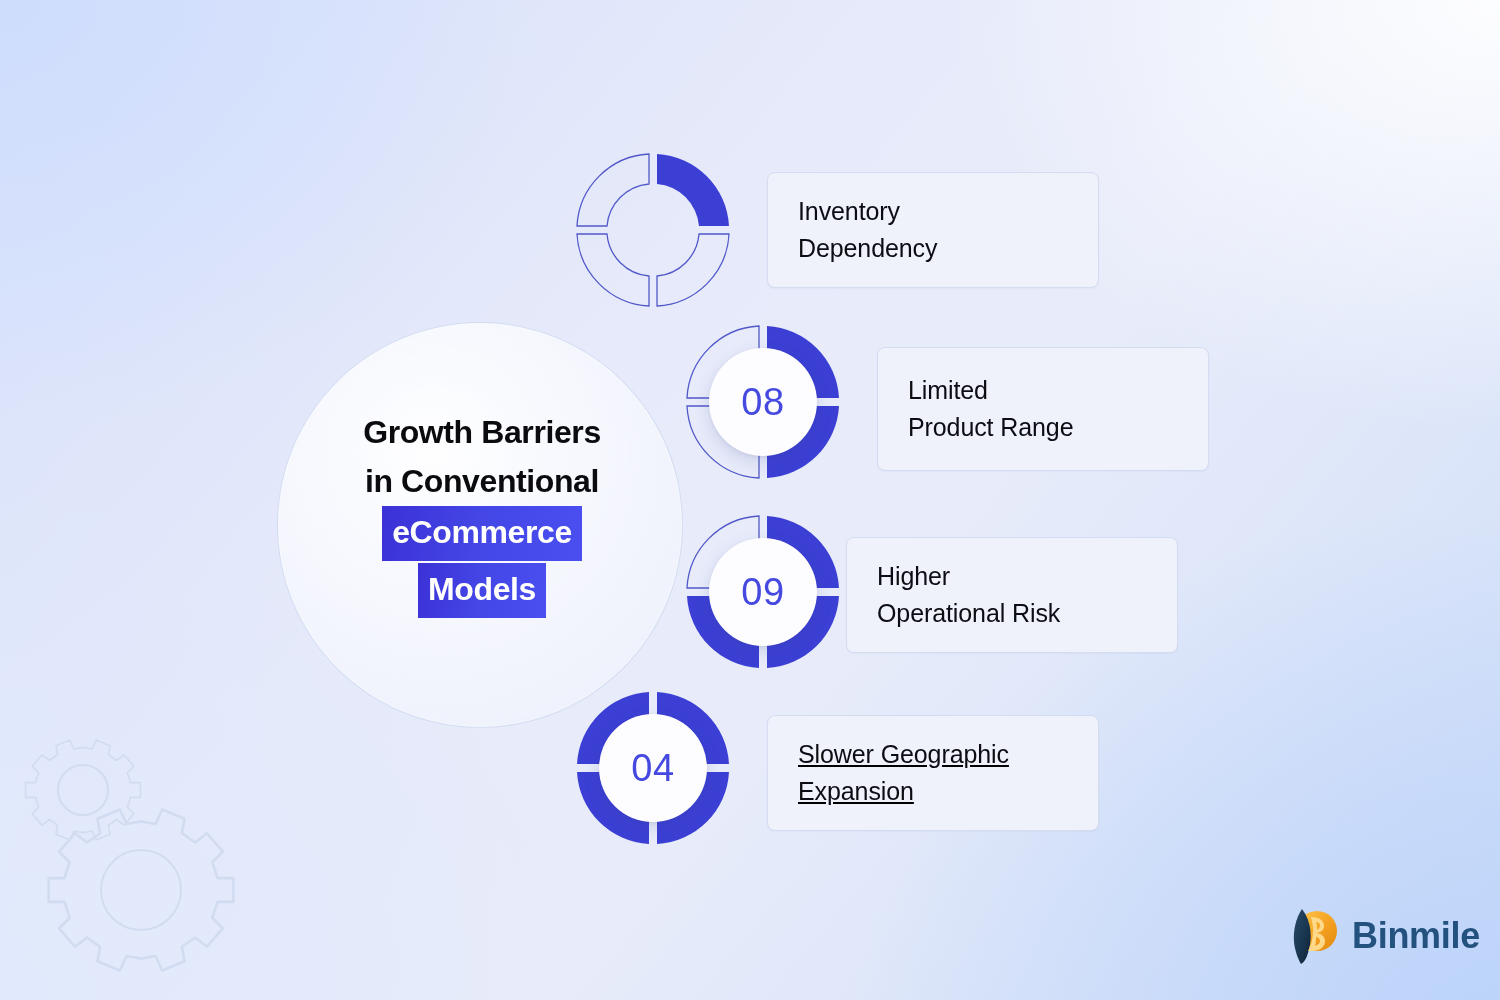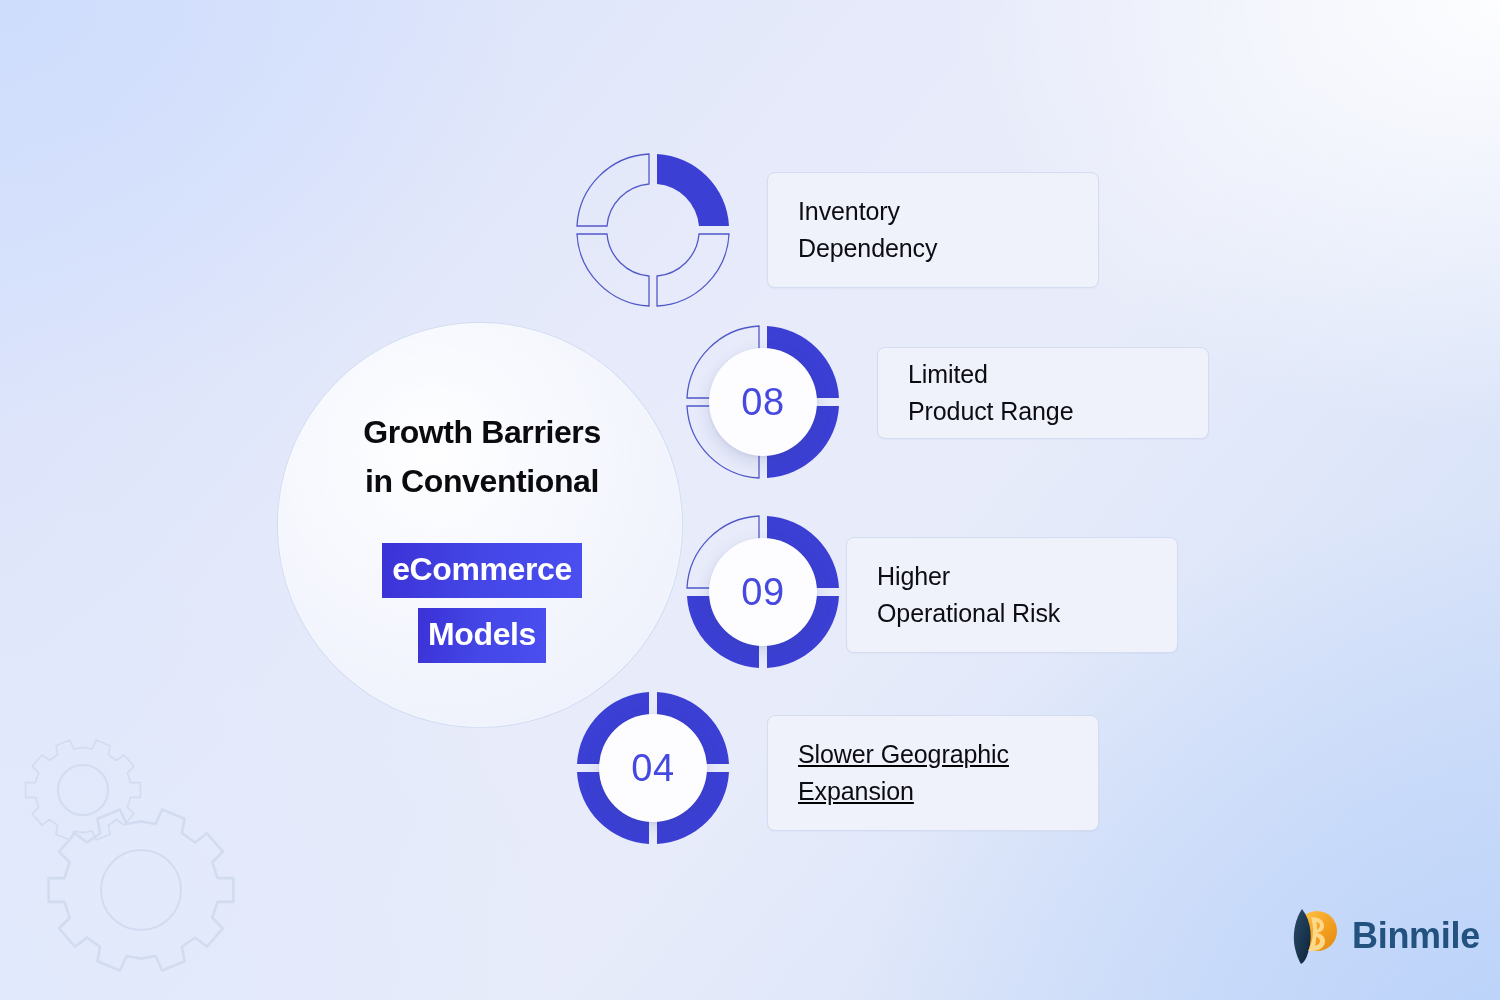--- a/index.html
+++ b/index.html
@@ -66,23 +66,22 @@
     font-weight: 700;
     color: #0b0b0f;
     letter-spacing: -0.4px;
   }
   .hub-title .ln { display: block; }
   .hub-title .hl {
     display: inline-block;
     color: #ffffff;
     padding: 2px 10px 4px 10px;
     background: linear-gradient(100deg, #3b31d6 0%, #4446e6 48%, #4b4ff0 100%);
-    margin-top: 37px;
-  }
-  .hub-title .hl-2 { margin-top: 10px; }
+  }
+  .hub-title .hl-2 { margin-top: 2px; }
 
   
   .step { position: absolute; }
 
   .ring-wrap {
     position: absolute;
     width: 164px;
     height: 164px;
   }
   .ring-wrap svg { display: block; width: 164px; height: 164px; overflow: visible; }
@@ -201,21 +200,21 @@
           <path d="M 86,6 A 76,76 0 0 1 158,78 L 128,78 A 46,46 0 0 0 86,36 Z" fill="#3b3fd4"></path>
           <path d="M 86,158 A 76,76 0 0 0 158,86 L 128,86 A 46,46 0 0 1 86,128 Z" fill="#3b3fd4"></path>
           <path d="M 78,158 A 76,76 0 0 1 6,86 L 36,86 A 46,46 0 0 0 78,128 Z" fill="none" stroke="#5158c9" stroke-width="1.3"></path>
           <path d="M 78,6 A 76,76 0 0 0 6,78 L 36,78 A 46,46 0 0 1 78,36 Z" fill="none" stroke="#5158c9" stroke-width="1.3"></path>
         </g>
       </svg>
       <div class="ring-core">
         <span class="ring-num">08</span>
       </div>
     </div>
-    <div class="card" style="left:877px; top:347px; width:332px; height:92px;">
+    <div class="card" style="left:877px; top:347px; width:332px; height:124px;">
       <span class="card-text">Limited
 Product Range</span>
     </div>
   </div>
 
   <div class="step">
     <div class="ring-wrap" style="left:681px; top:510px;">
       <svg viewBox="0 0 164 164" aria-hidden="true">
         <g>
           <path d="M 86,6 A 76,76 0 0 1 158,78 L 128,78 A 46,46 0 0 0 86,36 Z" fill="#3b3fd4"></path>

